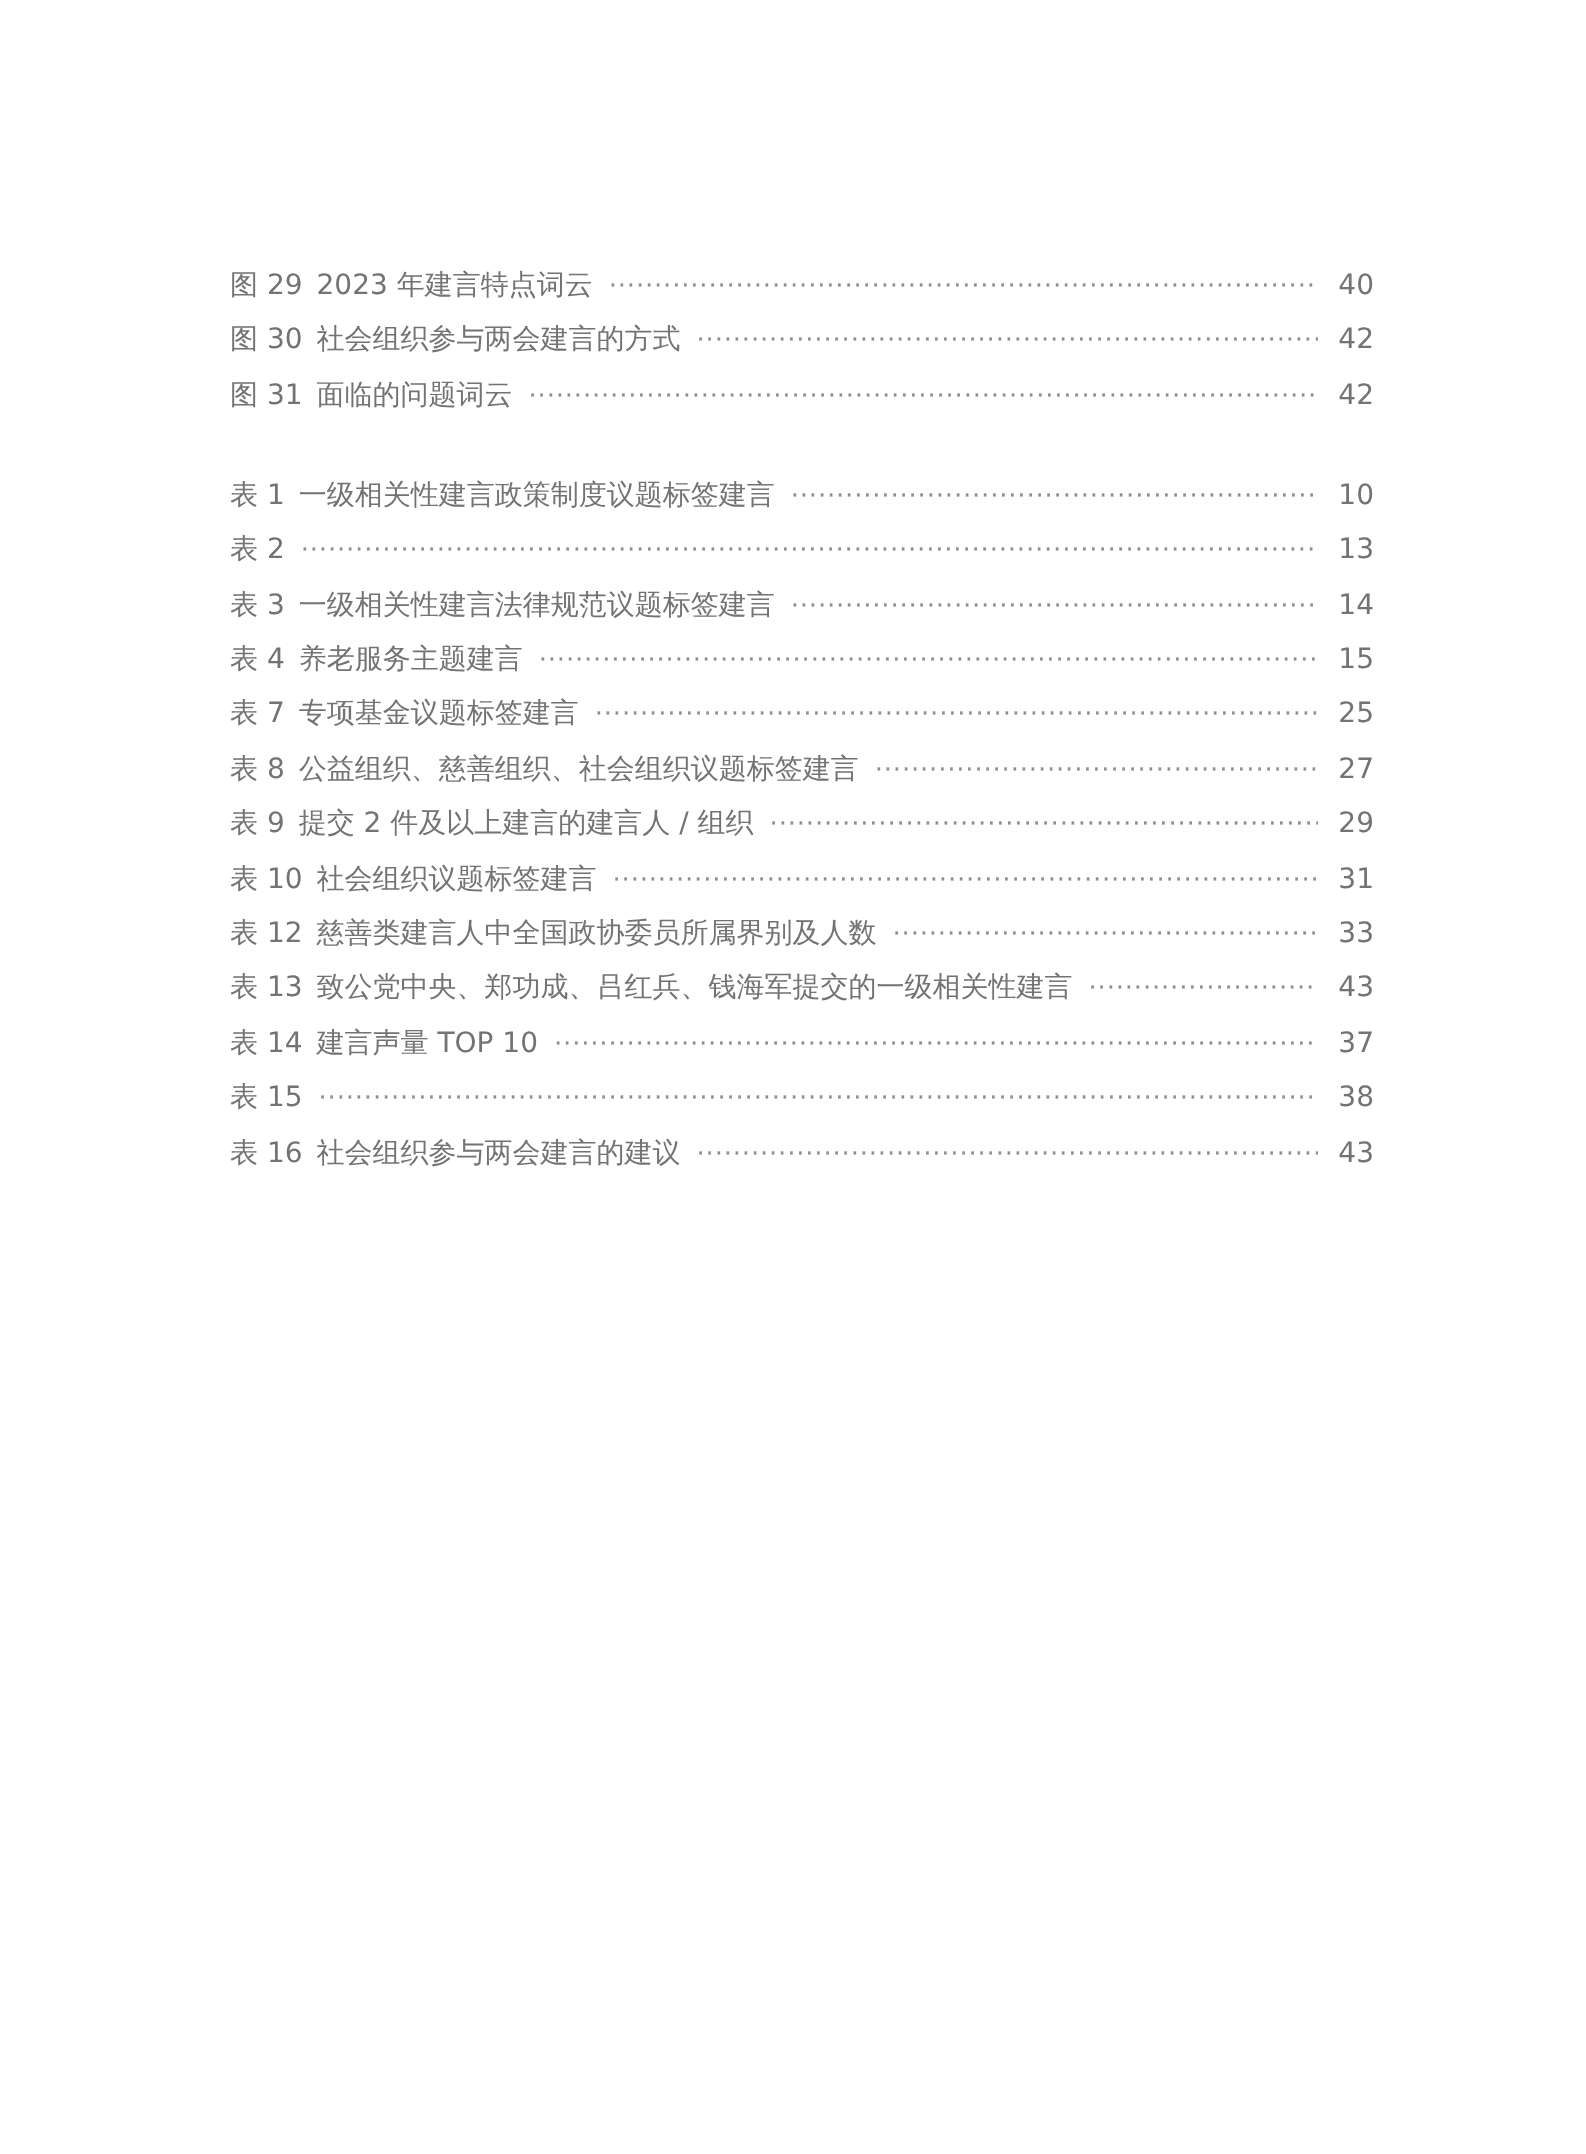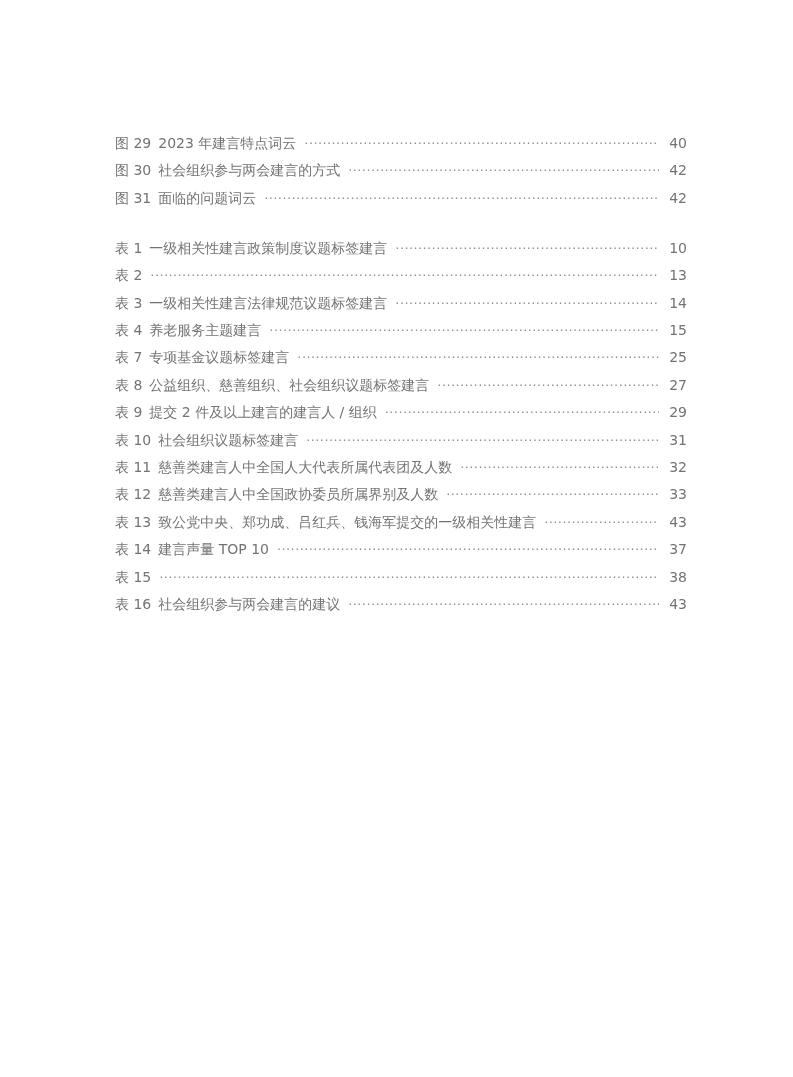--- a/index.html
+++ b/index.html
@@ -127,26 +127,20 @@
     <span class="toc-page">29</span>
   </div>
 
   <div class="toc-row">
     <span class="toc-label">表 10</span>
     <span class="toc-title">社会组织议题标签建言</span>
     <span class="toc-dots"></span>
     <span class="toc-page">31</span>
   </div>
 
-  <div class="toc-row">
-    <span class="toc-label">表 11</span>
-    <span class="toc-title">慈善类建言人中全国人大代表所属代表团及人数</span>
-    <span class="toc-dots"></span>
-    <span class="toc-page">32</span>
-  </div>
 
   <div class="toc-row">
     <span class="toc-label">表 12</span>
     <span class="toc-title">慈善类建言人中全国政协委员所属界别及人数</span>
     <span class="toc-dots"></span>
     <span class="toc-page">33</span>
   </div>
 
   <div class="toc-row">
     <span class="toc-label">表 13</span>

